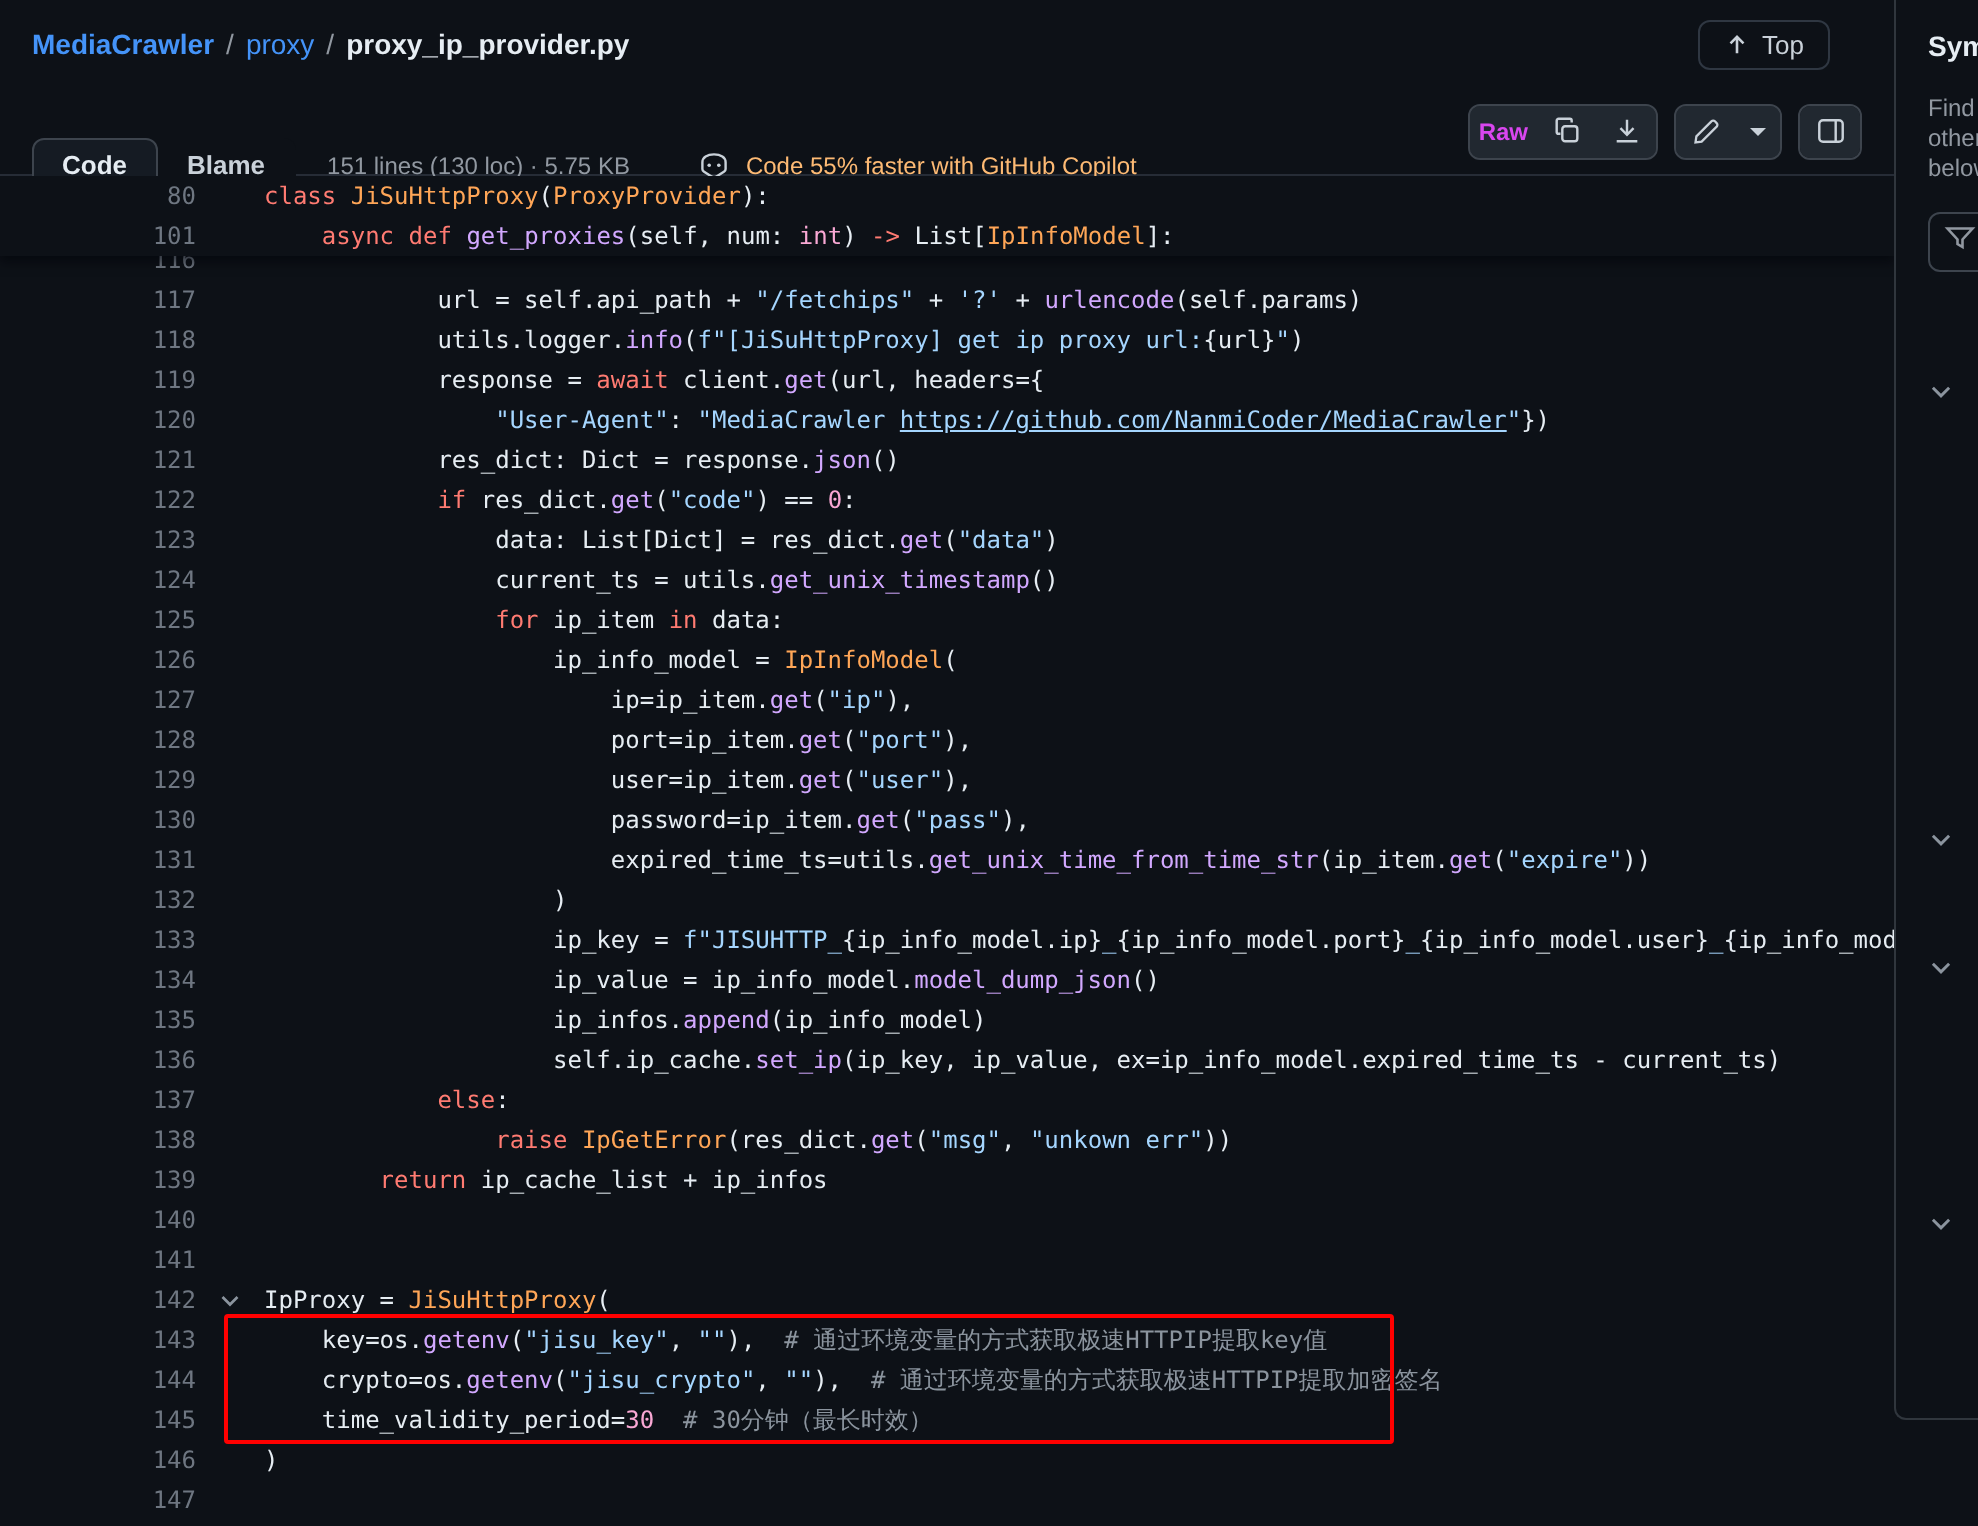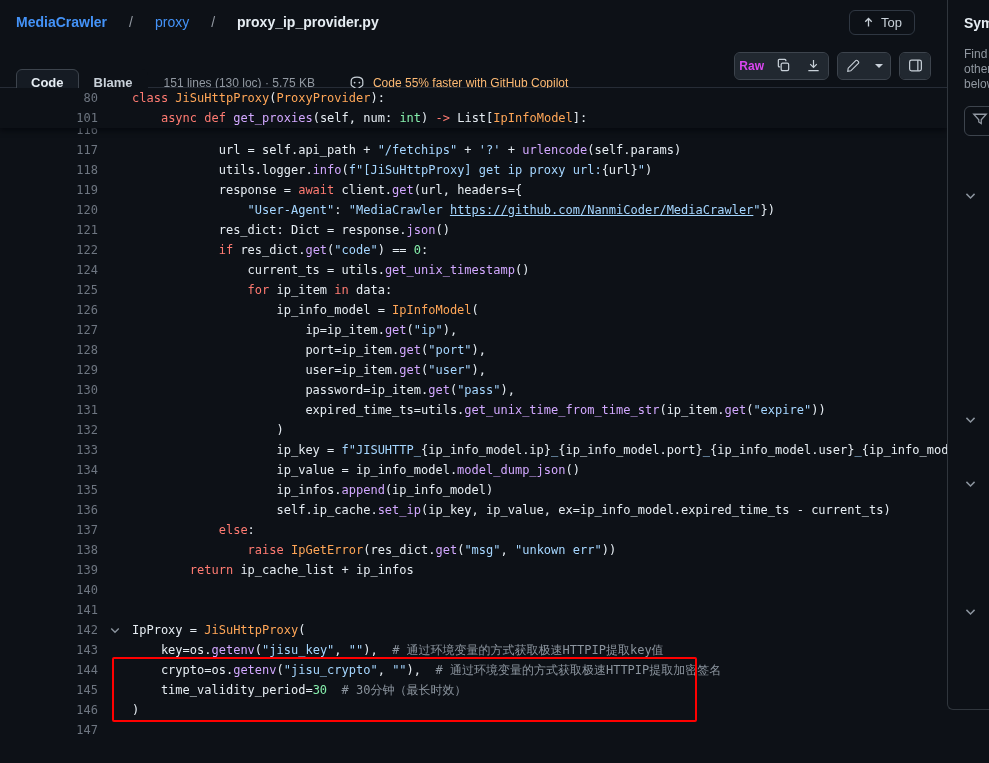--- a/index.html
+++ b/index.html
@@ -4,21 +4,21 @@
 <style>
   html,body{margin:0;padding:0;background:#0d1117;}
   *{box-sizing:border-box;}
   .app{display:flex;width:989px;height:763px;overflow:hidden;background:#0d1117;
        font-family:"Liberation Sans",sans-serif;color:#e6edf3;}
   .main{width:947px;flex:none;display:flex;flex-direction:column;}
 
   
   .crumb-bar{height:44px;flex:none;display:flex;align-items:center;justify-content:space-between;
              padding:0 32px 0 16px;}
-  .crumbs{font-size:14px;display:flex;align-items:center;gap:22px;white-space:nowrap;}
+  .crumbs{font-size:14px;display:flex;align-items:center;gap:6px;white-space:nowrap;}
   .crumb-link{color:#4493f8;text-decoration:none;cursor:pointer;}
   .crumb-link.repo{font-weight:600;}
   .crumb-sep{color:#9198a1;}
   .crumb-file{font-weight:600;color:#e6edf3;}
   .top-btn{display:flex;align-items:center;gap:6px;background:transparent;color:#c9d1d9;
            border:1px solid #2f3742;border-radius:6px;padding:4px 12px;font-size:13px;
            font-family:inherit;cursor:pointer;}
   .top-btn svg{display:block;}
 
   
@@ -49,21 +49,21 @@
         font-family:"DejaVu Sans Mono",monospace;font-size:12px;padding-left:36px;}
   .ln{width:62px;flex:none;text-align:right;color:#6e7681;cursor:pointer;
       font-family:"DejaVu Sans Mono",monospace;}
   .fold{width:34px;flex:none;display:flex;align-items:center;justify-content:center;color:#8b949e;}
   .lc{flex:1;white-space:pre;overflow:hidden;}
   #sticky{position:relative;z-index:3;background:#0d1117;box-shadow:0 3px 5px rgba(1,4,9,.55);}
   .cliprow{height:12px;overflow:hidden;position:relative;z-index:1;}
   .cliprow .crow{margin-top:-8px;flex-direction:column;}
   .tk-d{color:#e6edf3;} .tk-k{color:#ff7b72;} .tk-e{color:#d2a8ff;} .tk-t{color:#ffa657;}
   .tk-s{color:#a5d6ff;} .tk-su{color:#a5d6ff;text-decoration:underline;text-align:right;}
-  .tk-c{color:#8b949e;} .tk-n{color:#86efac;}
+  .tk-c{color:#8b949e;} .tk-n{color:#f9a8d4;}
   .red-box{position:absolute;left:112px;top:569px;width:585px;height:65px;
            border:2px solid #ff0000;border-radius:2px;pointer-events:none;z-index:5;}
 
   
   .panel{width:300px;flex:none;height:710px;background:#0d1117;border-left:1px solid #30363d;
          border-bottom:1px solid #30363d;border-bottom-left-radius:6px;position:relative;
          padding:15px 16px;}
   .panel-title{font-size:14px;font-weight:600;color:#e6edf3;}
   .panel-desc{margin-top:16px;font-size:12px;line-height:15px;color:#9198a1;}
   .panel-desc div{white-space:nowrap;}
@@ -207,20 +207,25 @@
             <span class="ln">121</span>
             <span class="fold"></span>
             <span class="lc"><span class="tk-d">            res_dict: Dict = response.</span><span class="tk-e">json</span><span class="tk-d">()</span></span>
           </div>
           <div class="crow">
             <span class="ln">122</span>
             <span class="fold"></span>
             <span class="lc"><span class="tk-d">            </span><span class="tk-k">if</span><span class="tk-d"> res_dict.</span><span class="tk-e">get</span><span class="tk-d">(</span><span class="tk-s">"code"</span><span class="tk-d">) == </span><span class="tk-n">0</span><span class="tk-d">:</span></span>
           </div>
           <div class="crow">
+            <span class="ln">123</span>
+            <span class="fold"></span>
+            <span class="lc"><span class="tk-d">                data: List[Dict] = res_dict.</span><span class="tk-e">get</span><span class="tk-d">(</span><span class="tk-s">"data"</span><span class="tk-d">)</span></span>
+          </div>
+          <div class="crow">
             <span class="ln">124</span>
             <span class="fold"></span>
             <span class="lc"><span class="tk-d">                current_ts = utils.</span><span class="tk-e">get_unix_timestamp</span><span class="tk-d">()</span></span>
           </div>
           <div class="crow">
             <span class="ln">125</span>
             <span class="fold"></span>
             <span class="lc"><span class="tk-d">                </span><span class="tk-k">for</span><span class="tk-d"> ip_item </span><span class="tk-k">in</span><span class="tk-d"> data:</span></span>
           </div>
           <div class="crow">

